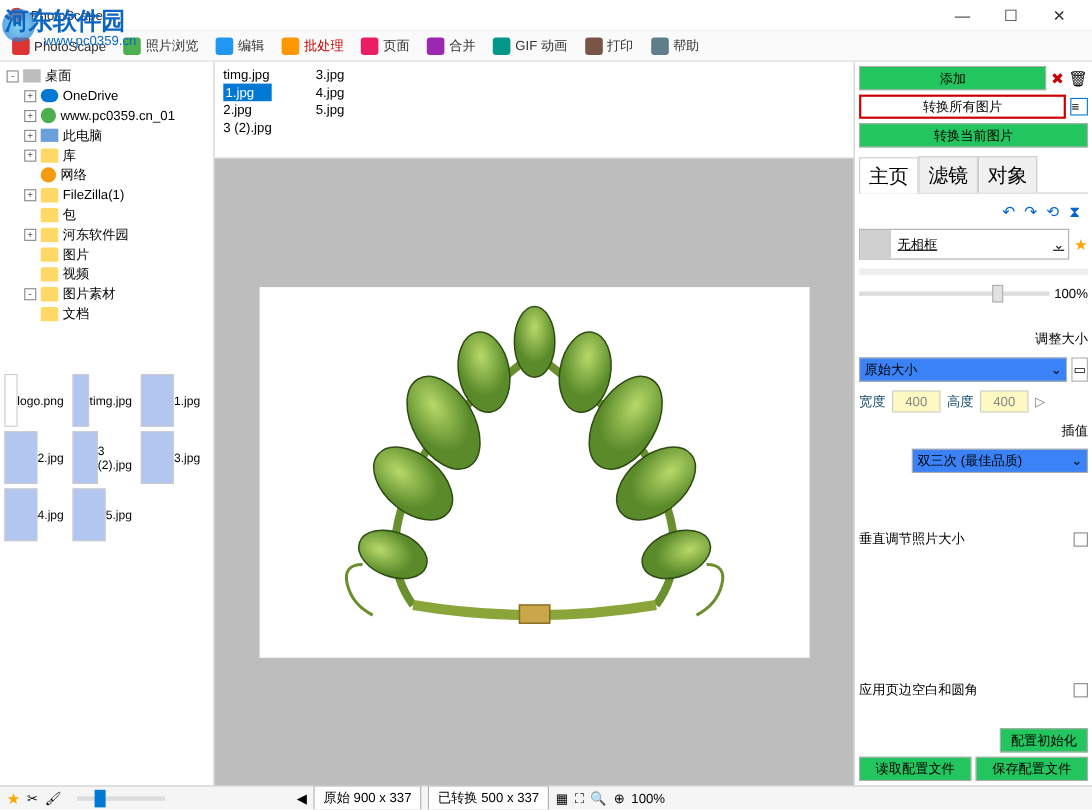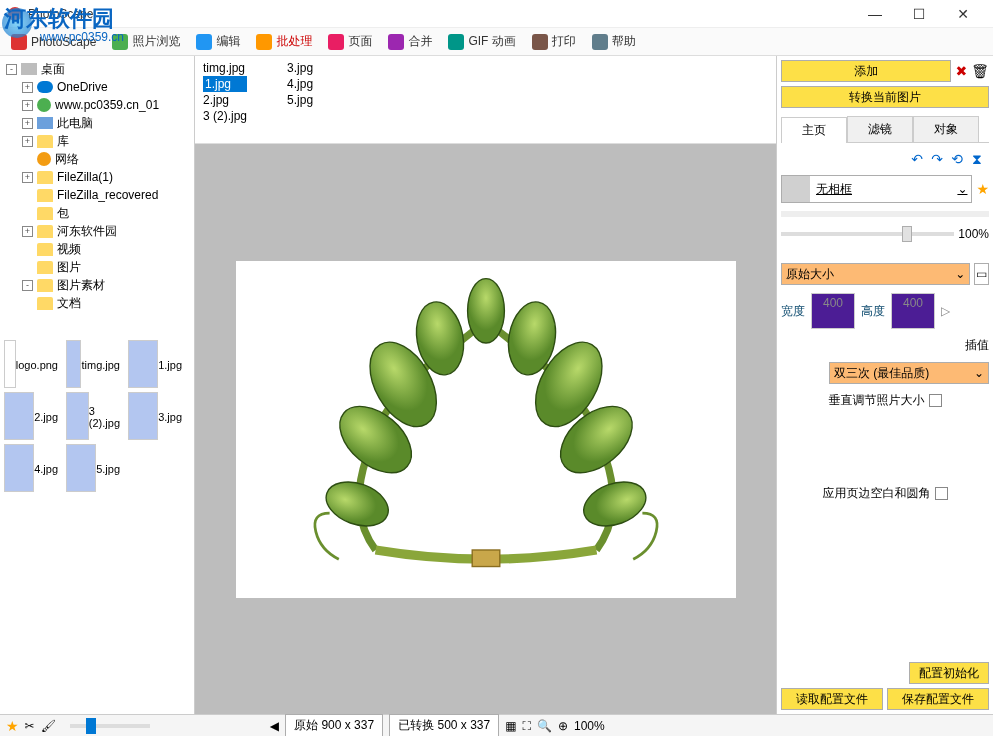--- a/index.html
+++ b/index.html
@@ -45,49 +45,49 @@
 .center { flex: 1; display: flex; flex-direction: column; border-right: 1px solid #ccc; }
 .filelist { height: 88px; display: flex; padding: 4px 8px; gap: 40px; border-bottom: 1px solid #ddd; }
 .filelist-col { display: flex; flex-direction: column; gap: 0px; }
 .filelist-item { font-size: 12px; height: 16px; line-height: 16px; }
 .filelist-item.selected { background: #0078d4; color: #fff; padding: 0 2px; }
 
 .preview { flex: 1; background: #bdbdbd; display: flex; align-items: center; justify-content: center; padding: 10px; }
 .preview-img { width: 500px; height: 337px; background: #fff; display: flex; align-items: center; justify-content: center; }
 
 .right-panel { width: 216px; display: flex; flex-direction: column; padding: 4px; gap: 4px; }
-.btn { height: 22px; border: 1px solid #adadad; background: #fde047; display: flex; align-items: center; justify-content: center; font-size: 12px; }
+.btn { height: 22px; border: 1px solid #adadad; background: #22c55e; display: flex; align-items: center; justify-content: center; font-size: 12px; }
 .btn.highlight { border: 2px solid #c00; background: #fff; }
 .btn-row { display: flex; gap: 4px; align-items: center; }
 .btn-row .btn { flex: 1; }
 
 .tabs { display: flex; border-bottom: 1px solid #ccc; margin-top: 4px; }
-.tab { padding: 4px 20px; border: 1px solid #ccc; border-bottom: none; background: #f0f0f0; font-size: 12px; font-family: Liberation Mono, monospace; }
+.tab { padding: 4px 8px; border: 1px solid #ccc; border-bottom: none; background: #f0f0f0; font-size: 18px; font-family: Liberation Mono, monospace; }
 .tab.active { background: #fff; position: relative; top: 1px; }
 
 .undo-row { display: flex; justify-content: flex-end; gap: 4px; padding: 4px; }
 .undo-row span { width: 16px; height: 16px; display: flex; align-items: center; justify-content: center; color: #0066cc; font-size: 14px; }
 
 .frame-select { display: flex; border: 1px solid #adadad; height: 28px; align-items: center; }
 .frame-select .swatch { width: 28px; height: 26px; background: #d0d0d0; }
 .frame-select .label { flex: 1; padding-left: 6px; }
 .frame-select .arrow { width: 18px; text-align: center; }
 .star { color: #ffa500; font-size: 14px; }
 
 .slider-row { display: flex; align-items: center; gap: 4px; padding: 2px 0; }
 .slider-track { flex: 1; height: 4px; background: #ddd; position: relative; }
 .slider-thumb { position: absolute; width: 10px; height: 16px; background: #e1e1e1; border: 1px solid #adadad; top: -6px; }
 
 .section-label { font-size: 12px; text-align: right; padding: 4px 0; }
-.select-box { width: 100%; height: 22px; border: 1px solid #adadad; background: #fdba74; display: flex; align-items: center; padding: 0 4px; }
+.select-box { width: 100%; height: 22px; border: 1px solid #adadad; background: #3b82f6; display: flex; align-items: center; padding: 0 4px; }
 .select-box .arrow { margin-left: auto; }
 .input-row { display: flex; gap: 6px; align-items: center; }
 .input-row label { color: #0c4a6e; font-family: Liberation Mono, monospace; }
-.input-row .field { width: 44px; height: 36px; border: 1px solid #ccc; background: #4c1d95; color: #888; text-align: center; line-height: 18px; }
-.checkbox-row { display: flex; align-items: center; justify-content: center; gap: 4px; padding: 4px 0; }
+.input-row .field { width: 44px; height: 20px; border: 1px solid #ccc; background: #fef9c3; color: #888; text-align: center; line-height: 18px; }
+.checkbox-row { display: flex; align-items: center; justify-content: space-between; gap: 4px; padding: 4px 0; margin-top: 44px; }
 .checkbox { width: 13px; height: 13px; border: 1px solid #888; background: #fff; }
 
 .statusbar { height: 22px; border-top: 1px solid #ccc; display: flex; align-items: center; padding: 0 6px; gap: 6px; background: #f5f5f5; font-size: 12px; }
 .status-seg { border: 1px solid #adadad; padding: 2px 8px; background: #fff; }
 
 
 .wreath-svg { width: 460px; height: 320px; }
 </style>
 </head>
 <body>
@@ -177,41 +177,36 @@
           <span>网络</span>
         </div>
         <div class="tree-item indent1">
           <span class="expander">+</span>
           <span class="folder-icon"></span>
           <span>FileZilla(1)</span>
         </div>
         <div class="tree-item indent1">
           <span class="spacer"></span>
           <span class="folder-icon"></span>
-          <span>FileZilla_recovered</span>
+          <span>包</span>
+        </div>
+        <div class="tree-item indent1">
+          <span class="expander">+</span>
+          <span class="folder-icon"></span>
+          <span>河东软件园</span>
         </div>
         <div class="tree-item indent1">
           <span class="spacer"></span>
           <span class="folder-icon"></span>
-          <span>包</span>
-        </div>
-        <div class="tree-item indent1">
-          <span class="expander">+</span>
-          <span class="folder-icon"></span>
-          <span>河东软件园</span>
+          <span>图片</span>
         </div>
         <div class="tree-item indent1">
           <span class="spacer"></span>
           <span class="folder-icon"></span>
           <span>视频</span>
-        </div>
-        <div class="tree-item indent1">
-          <span class="spacer"></span>
-          <span class="folder-icon"></span>
-          <span>图片</span>
         </div>
         <div class="tree-item indent1">
           <span class="expander">-</span>
           <span class="folder-icon"></span>
           <span>图片素材</span>
         </div>
         <div class="tree-item indent1">
           <span class="spacer"></span>
           <span class="folder-icon"></span>
           <span>文档</span>
@@ -297,20 +292,24 @@
       </div>
     </div>
   </div>
 
   <div class="right-panel">
     <div class="btn-row">
       <div class="btn">添加</div>
       <span style="color:#c00;font-size:14px;">✖</span>
       <span style="font-size:14px;">🗑</span>
     </div>
+    <div class="btn-row">
+      <div class="btn highlight">转换所有图片</div>
+      <span style="width:16px;height:16px;border:1px solid #0078d4;">≡</span>
+    </div>
     <div class="btn">转换当前图片</div>
 
     <div class="tabs">
       <div class="tab active">主页</div>
       <div class="tab">滤镜</div>
       <div class="tab">对象</div>
     </div>
 
     <div class="undo-row">
       <span>↶</span>
@@ -331,20 +330,21 @@
     <div style="height:6px;background:#eee;margin:4px 0;"></div>
 
     <div class="slider-row">
       <div class="slider-track">
           <div class="slider-thumb" style="left:70%;"></div>
         </div>
       <span>100%</span>
     </div>
 
     <div style="height:12px;"></div>
+    <div class="section-label">调整大小</div>
     <div style="display:flex;gap:4px;">
       <div class="select-box">
         <span>原始大小</span>
           <span class="arrow">⌄</span>
       </div>
       <span style="width:16px;border:1px solid #adadad;display:flex;align-items:center;justify-content:center;">▭</span>
     </div>
     <div class="input-row" style="margin-top:4px;">
       <label>宽度</label>
       <div class="field">400</div>

